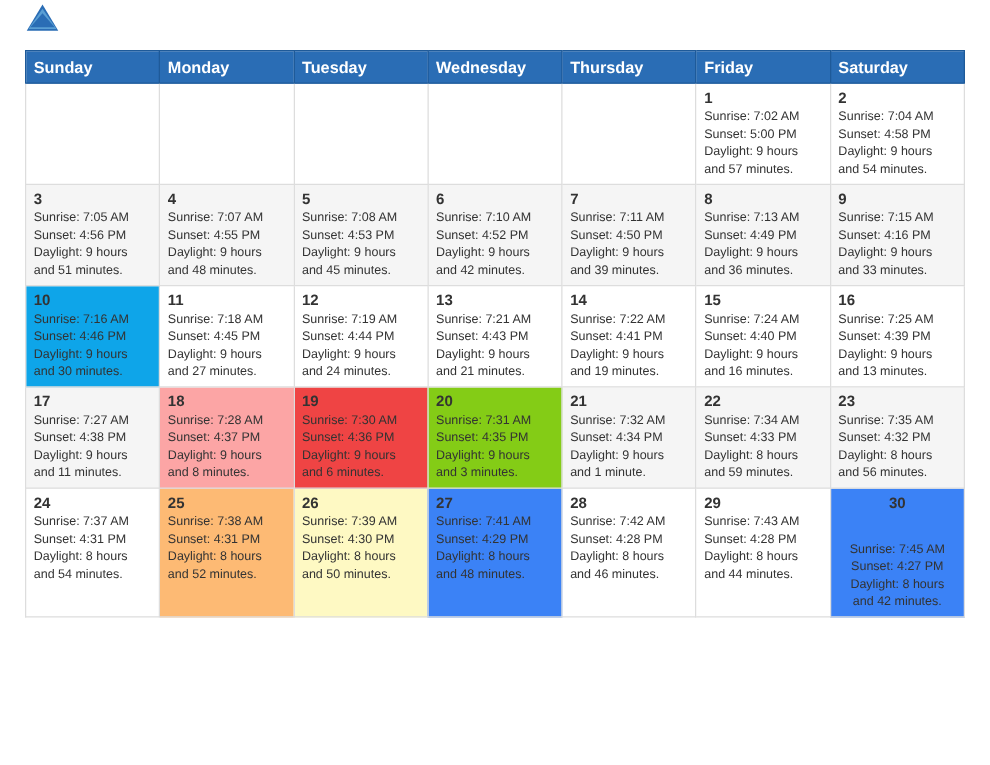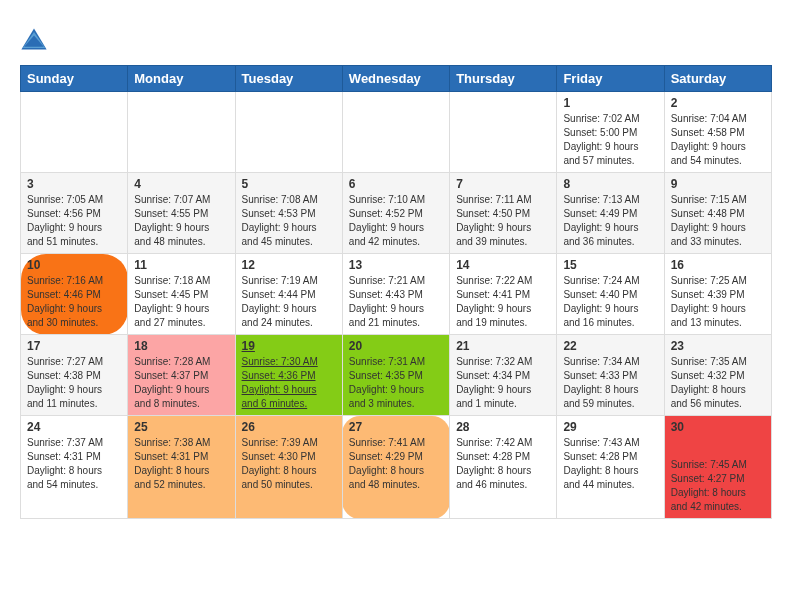--- a/index.html
+++ b/index.html
@@ -5,21 +5,21 @@
     * { margin: 0; padding: 0; box-sizing: border-box; }
     body {
       font-family: Arial, sans-serif;
       background: #fff;
       width: 792px;
       min-height: 612px;
       overflow: hidden;
     }
     .page {
       width: 792px;
-      padding: 25px 20px;
+      padding: 0 20px;
     }
     .header {
       display: flex;
       justify-content: space-between;
       align-items: flex-start;
       margin-bottom: 12px;
     }
     .logo {
       display: flex;
       align-items: center;
@@ -192,27 +192,27 @@
           <td style="background: rgb(245, 245, 245);">
             <span class="day-number">8</span>
             <div class="day-info" style="white-space: pre-line;">Sunrise: 7:13 AM
 Sunset: 4:49 PM
 Daylight: 9 hours
 and 36 minutes.</div>
           </td>
           <td style="background: rgb(245, 245, 245);">
             <span class="day-number">9</span>
             <div class="day-info" style="white-space: pre-line;">Sunrise: 7:15 AM
-Sunset: 4:48 PM
+Sunset: 4:16 PM
 Daylight: 9 hours
 and 33 minutes.</div>
           </td>
         </tr>
         <tr>
-          <td style="background: #f97316; border-radius: 25px;">
+          <td style="background: #0ea5e9;">
             <span class="day-number">10</span>
             <div class="day-info" style="white-space: pre-line;">Sunrise: 7:16 AM
 Sunset: 4:46 PM
 Daylight: 9 hours
 and 30 minutes.</div>
           </td>
           <td style="background: rgb(255, 255, 255);">
             <span class="day-number">11</span>
             <div class="day-info" style="white-space: pre-line;">Sunrise: 7:18 AM
 Sunset: 4:45 PM
@@ -263,21 +263,21 @@
 Daylight: 9 hours
 and 11 minutes.</div>
           </td>
           <td style="background: #fca5a5;">
             <span class="day-number">18</span>
             <div class="day-info" style="white-space: pre-line;">Sunrise: 7:28 AM
 Sunset: 4:37 PM
 Daylight: 9 hours
 and 8 minutes.</div>
           </td>
-          <td style="background: #84cc16; text-decoration: underline;">
+          <td style="background: #ef4444;">
             <span class="day-number">19</span>
             <div class="day-info" style="white-space: pre-line;">Sunrise: 7:30 AM
 Sunset: 4:36 PM
 Daylight: 9 hours
 and 6 minutes.</div>
           </td>
           <td style="background: #84cc16;">
             <span class="day-number">20</span>
             <div class="day-info" style="white-space: pre-line;">Sunrise: 7:31 AM
 Sunset: 4:35 PM
@@ -314,49 +314,49 @@
 Daylight: 8 hours
 and 54 minutes.</div>
           </td>
           <td style="background: #fdba74;">
             <span class="day-number">25</span>
             <div class="day-info" style="white-space: pre-line;">Sunrise: 7:38 AM
 Sunset: 4:31 PM
 Daylight: 8 hours
 and 52 minutes.</div>
           </td>
-          <td style="background: #fdba74; margin-left: 20px;">
+          <td style="background: #fef9c3; margin-left: 20px;">
             <span class="day-number">26</span>
             <div class="day-info" style="white-space: pre-line;">Sunrise: 7:39 AM
 Sunset: 4:30 PM
 Daylight: 8 hours
 and 50 minutes.</div>
           </td>
-          <td style="background: #fdba74; border-radius: 18px;">
+          <td style="background: #3b82f6;">
             <span class="day-number">27</span>
             <div class="day-info" style="white-space: pre-line;">Sunrise: 7:41 AM
 Sunset: 4:29 PM
 Daylight: 8 hours
 and 48 minutes.</div>
           </td>
           <td style="background: rgb(255, 255, 255);">
             <span class="day-number">28</span>
             <div class="day-info" style="white-space: pre-line;">Sunrise: 7:42 AM
 Sunset: 4:28 PM
 Daylight: 8 hours
 and 46 minutes.</div>
           </td>
           <td style="background: rgb(255, 255, 255);">
             <span class="day-number">29</span>
             <div class="day-info" style="white-space: pre-line;">Sunrise: 7:43 AM
 Sunset: 4:28 PM
 Daylight: 8 hours
 and 44 minutes.</div>
           </td>
-          <td style="background: #ef4444;">
+          <td style="background: #3b82f6; text-align: center;">
             <span class="day-number">30</span>
             <div class="day-info" style="white-space: pre-line; margin-top: 24px;">Sunrise: 7:45 AM
 Sunset: 4:27 PM
 Daylight: 8 hours
 and 42 minutes.</div>
           </td>
         </tr>
       </tbody>
   </table>
 </div>

